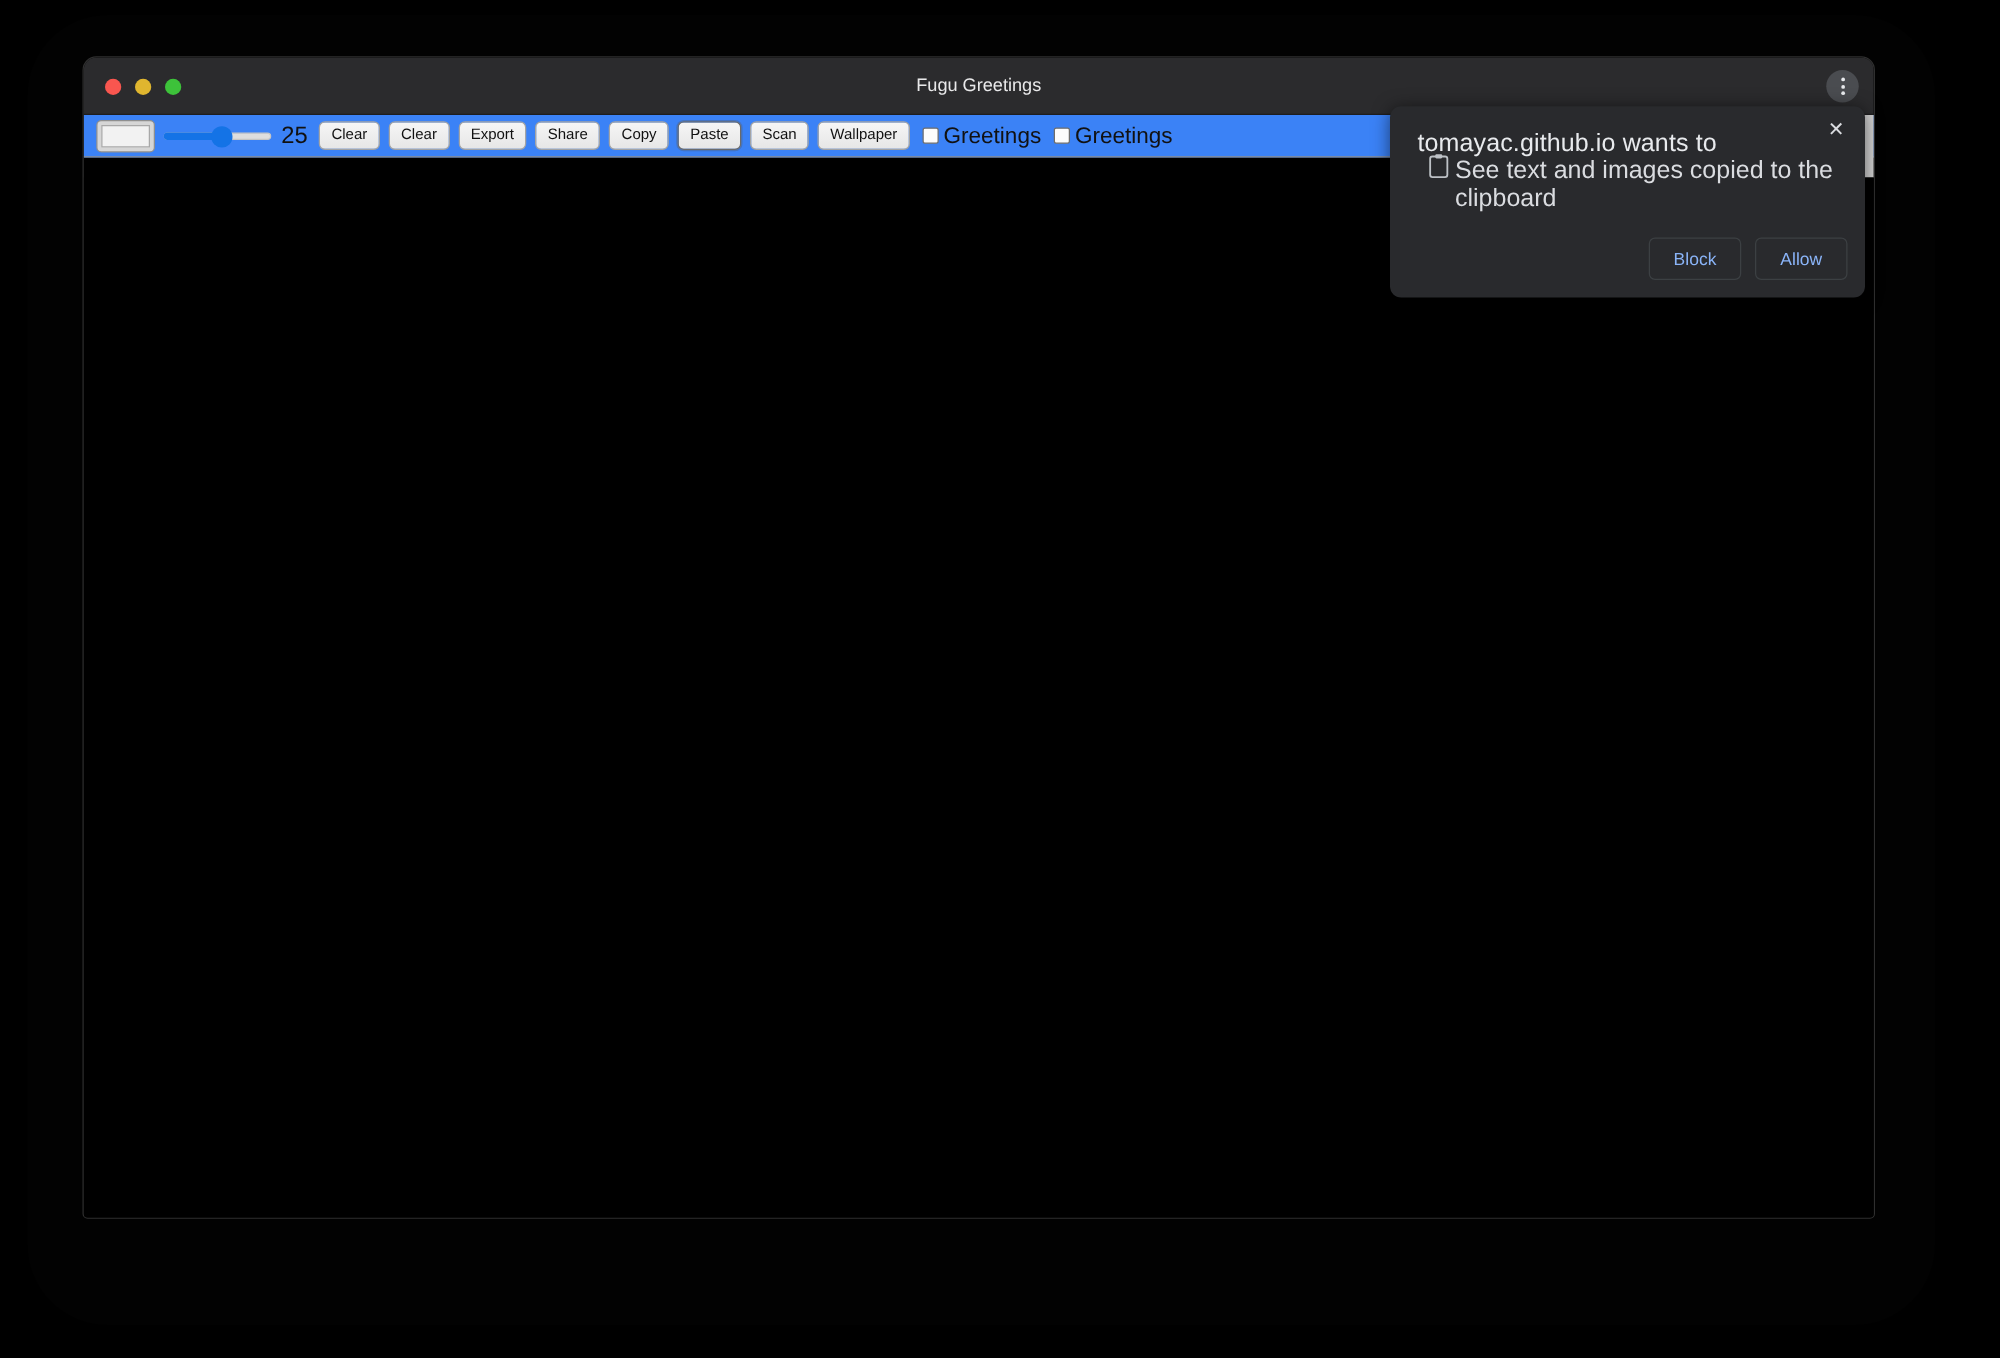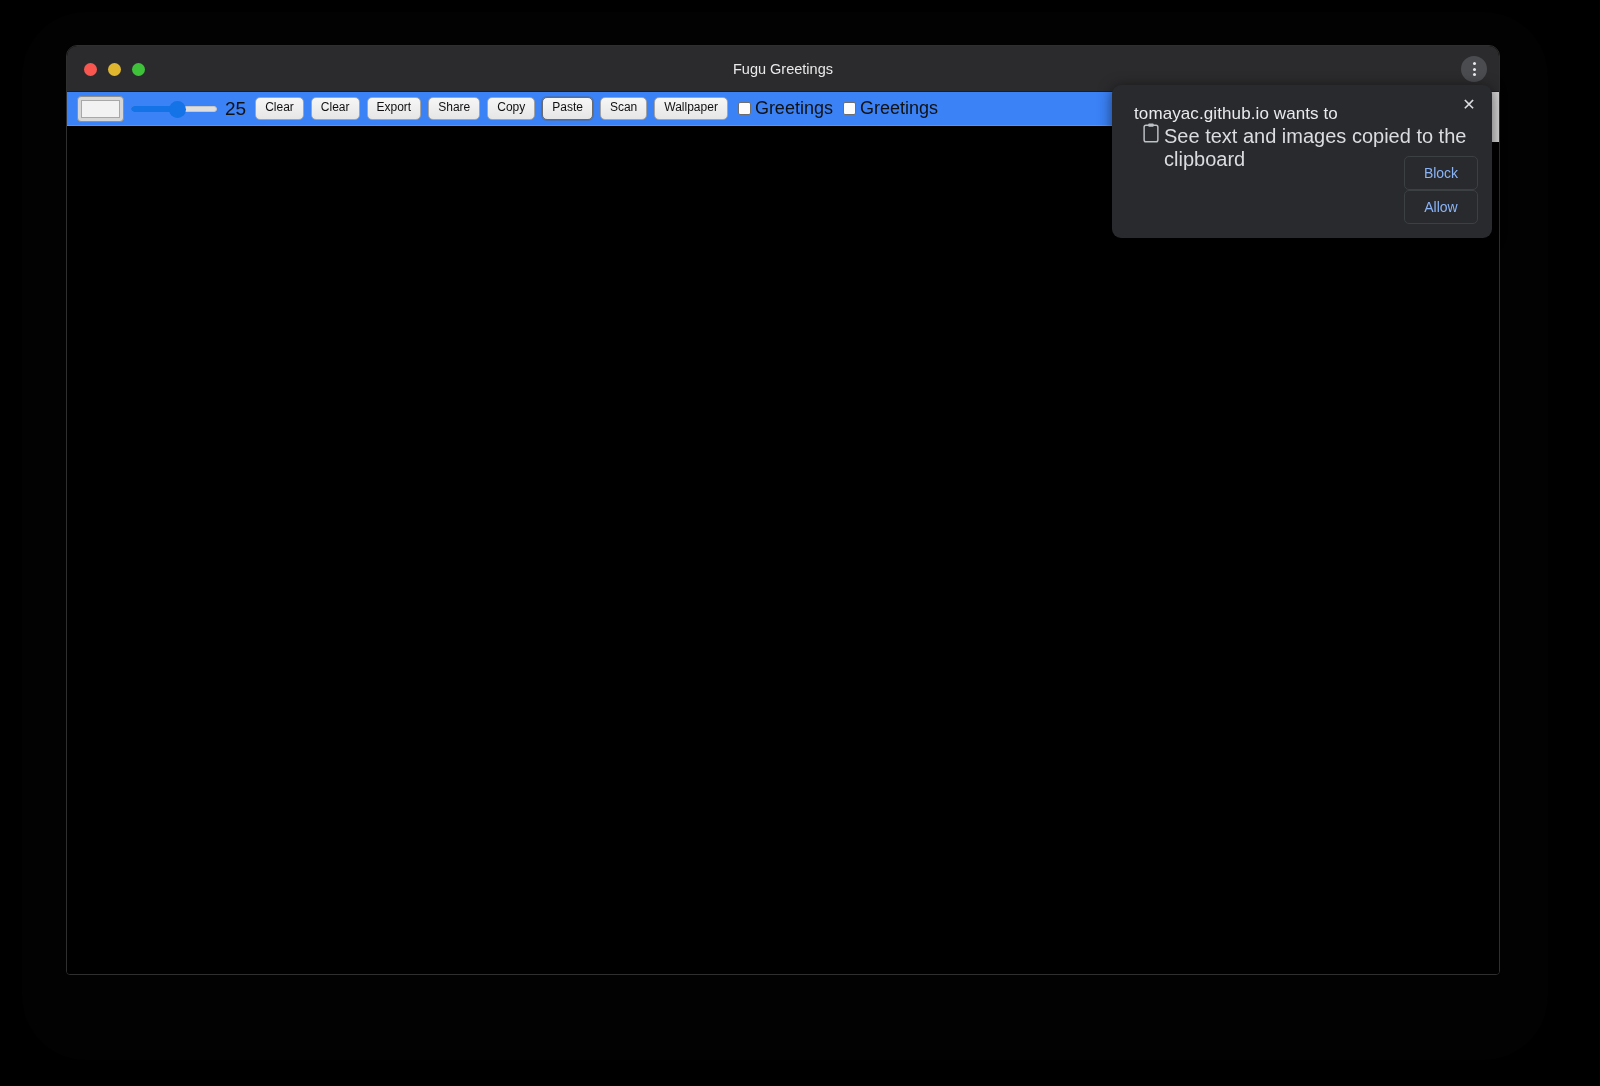--- a/index.html
+++ b/index.html
@@ -185,21 +185,21 @@
     left: 1112px; top: 85px;
     width: 380px; height: 153px;
     background: #292a2d;
     border-radius: 9px;
     box-shadow: 0 2px 14px rgba(0,0,0,0.55);
     color: #e8eaed;
   }
   #dialog-title {
     position: absolute;
     left: 22px; top: 19px;
-    font-size: 17px;
+    font-size: 20px;
     color: #e8eaed;
     letter-spacing: 0.1px;
   }
   #clipboard-icon {
     position: absolute;
     left: 28px; top: 36px;
     width: 22px; height: 24px;
   }
   #dialog-detail {
     position: absolute;
@@ -211,21 +211,21 @@
     position: absolute;
     right: 12px; top: 8px;
     width: 22px; height: 22px;
     display: flex; align-items: center; justify-content: center;
     color: #dadce0; font-size: 16px;
     cursor: pointer;
   }
   #dialog-actions {
     position: absolute;
     right: 14px; bottom: 14px;
-    display: flex; gap: 0; flex-direction: column;
+    display: flex; gap: 11px;
   }
   .dlg-button {
     min-width: 74px;
     padding: 8px 16px;
     font-size: 14px;
     font-family: "Liberation Sans", sans-serif;
     color: #8ab4f8;
     background: transparent;
     border: 1px solid #3c4043;
     border-radius: 5px;

